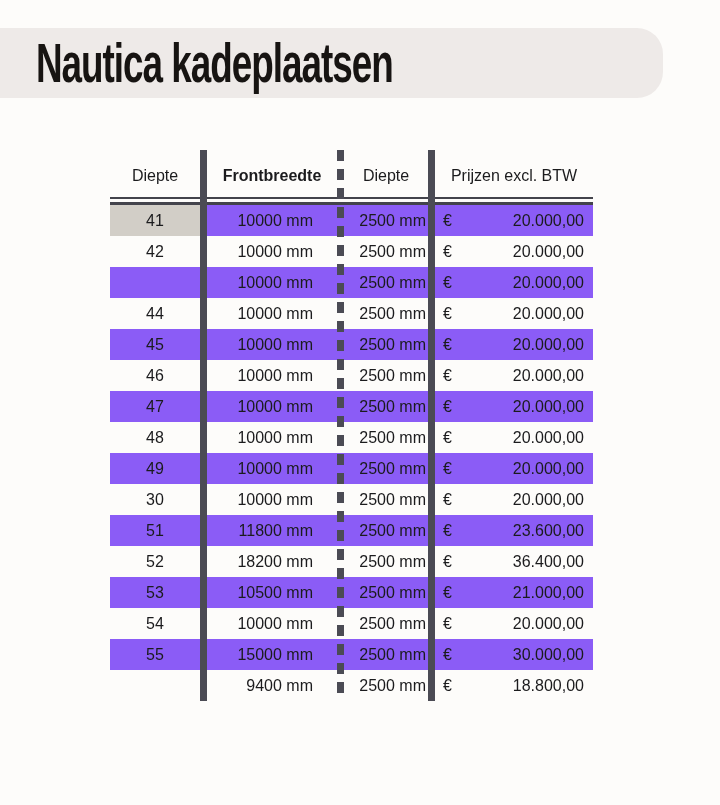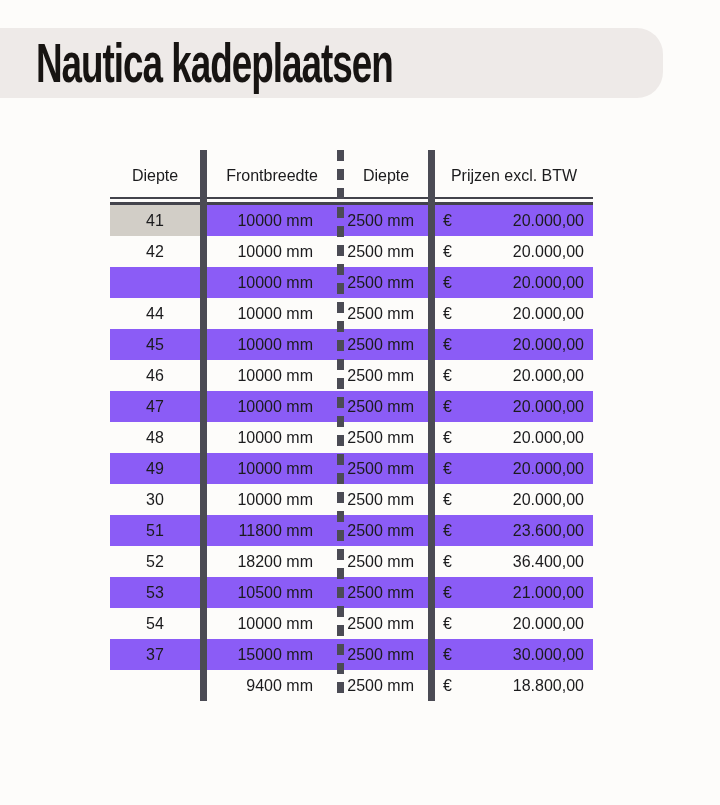--- a/index.html
+++ b/index.html
@@ -39,41 +39,41 @@
     grid-template-columns: 90px 7px 130px 7px 84px 7px 158px;
   }
   .thead {
     height: 47px;
     align-items: center;
     padding-top: 4px; box-sizing: border-box;
     font-size: 16px; color: #1b1b1d;
   }
   .th { text-align: center; }
   .th.c1 { grid-column: 1; }
-  .th.c2 { grid-column: 3; }
+  .th.c2 { grid-column: 3; font-weight: bold; }
   .th.c3 { grid-column: 5; text-align: center; }
   .th.c4 { grid-column: 7; }
 
   .dline {
     height: 3px;
     border-top: 2px solid #43434b;
     border-bottom: 3px solid #43434b;
   }
 
   .row {
     height: 31px;
     align-items: center;
     font-size: 16px; color: #1b1b1d;
   }
   .row.striped { background: #8b5cf6; }
   .cell { line-height: 31px; }
   .cell.nummer { grid-column: 1; text-align: center; height: 31px; }
   .cell.nummer.selected { background: #d2cec7; }
   .cell.front  { grid-column: 3; text-align: right; padding-right: 24px; }
-  .cell.diepte { grid-column: 5; text-align: right; padding-right: 14px; }
+  .cell.diepte { grid-column: 5; text-align: right; padding-right: 2px; }
   .cell.prijs  { grid-column: 7; display: flex; justify-content: space-between; padding: 0 9px 0 8px; }
 
   
   .vbar {
     position: absolute; top: 0;
     width: 7px; height: 551px;
     background: #4b4b54;
   }
   .vbar1 { left: 90px; }
   .vbar2 { left: 227px; background: repeating-linear-gradient(to bottom, #4b4b54 0 11px, transparent 11px 19px); }
@@ -216,21 +216,21 @@
       <div class="row grid-cols">
         <div class="cell nummer">54</div>
         <div class="cell front">10000 mm</div>
         <div class="cell diepte">2500 mm</div>
         <div class="cell prijs">
           <div class="euro">€</div>
           <div class="amount">20.000,00</div>
         </div>
       </div>
       <div class="row grid-cols striped">
-        <div class="cell nummer">37</div>
+        <div class="cell nummer">55</div>
         <div class="cell front">15000 mm</div>
         <div class="cell diepte">2500 mm</div>
         <div class="cell prijs">
           <div class="euro">€</div>
           <div class="amount">30.000,00</div>
         </div>
       </div>
       <div class="row grid-cols">
         <div class="cell front">9400 mm</div>
         <div class="cell diepte">2500 mm</div>

